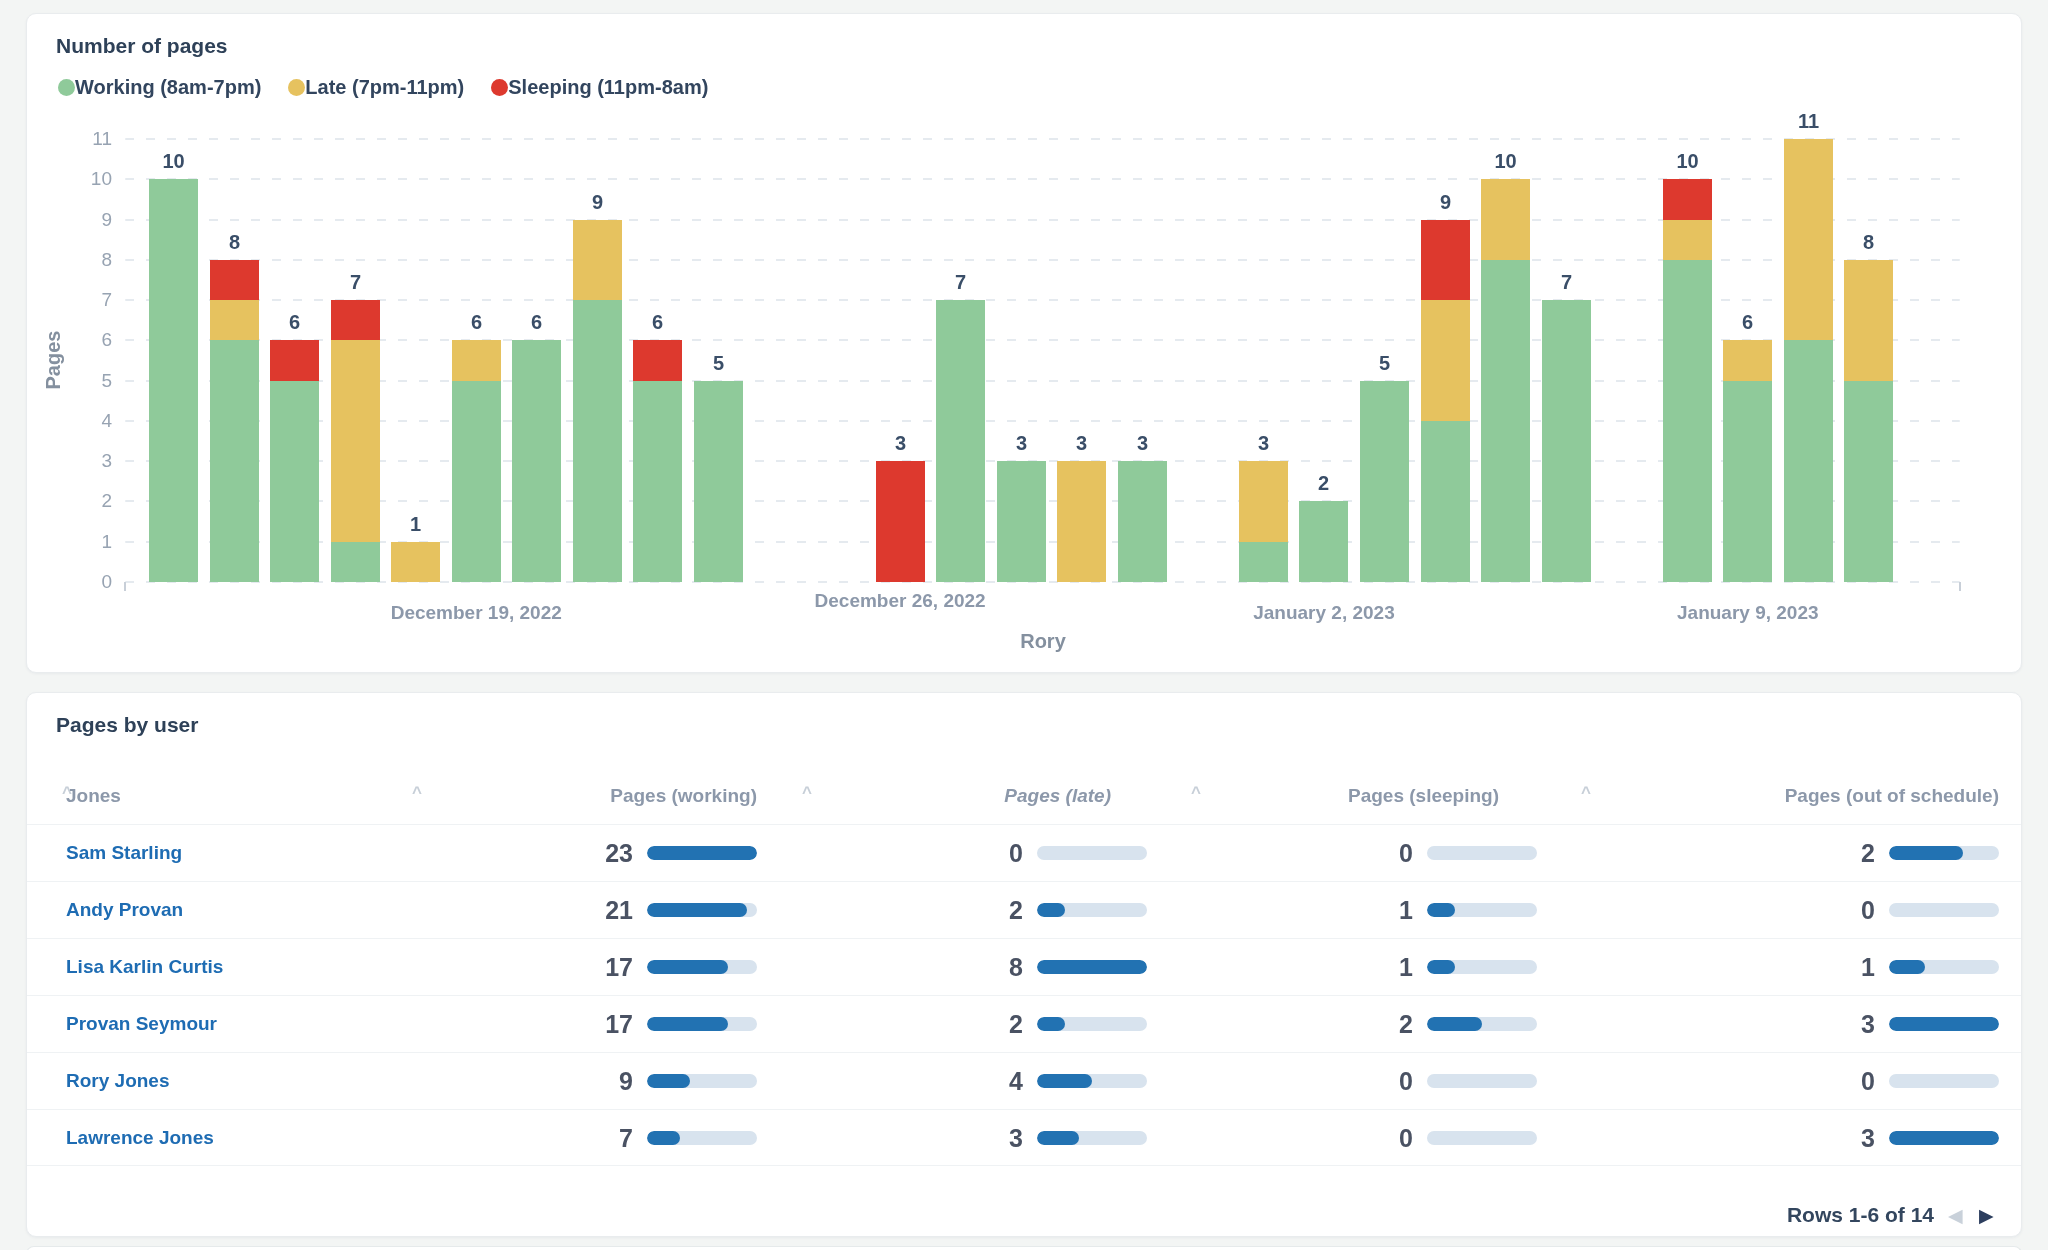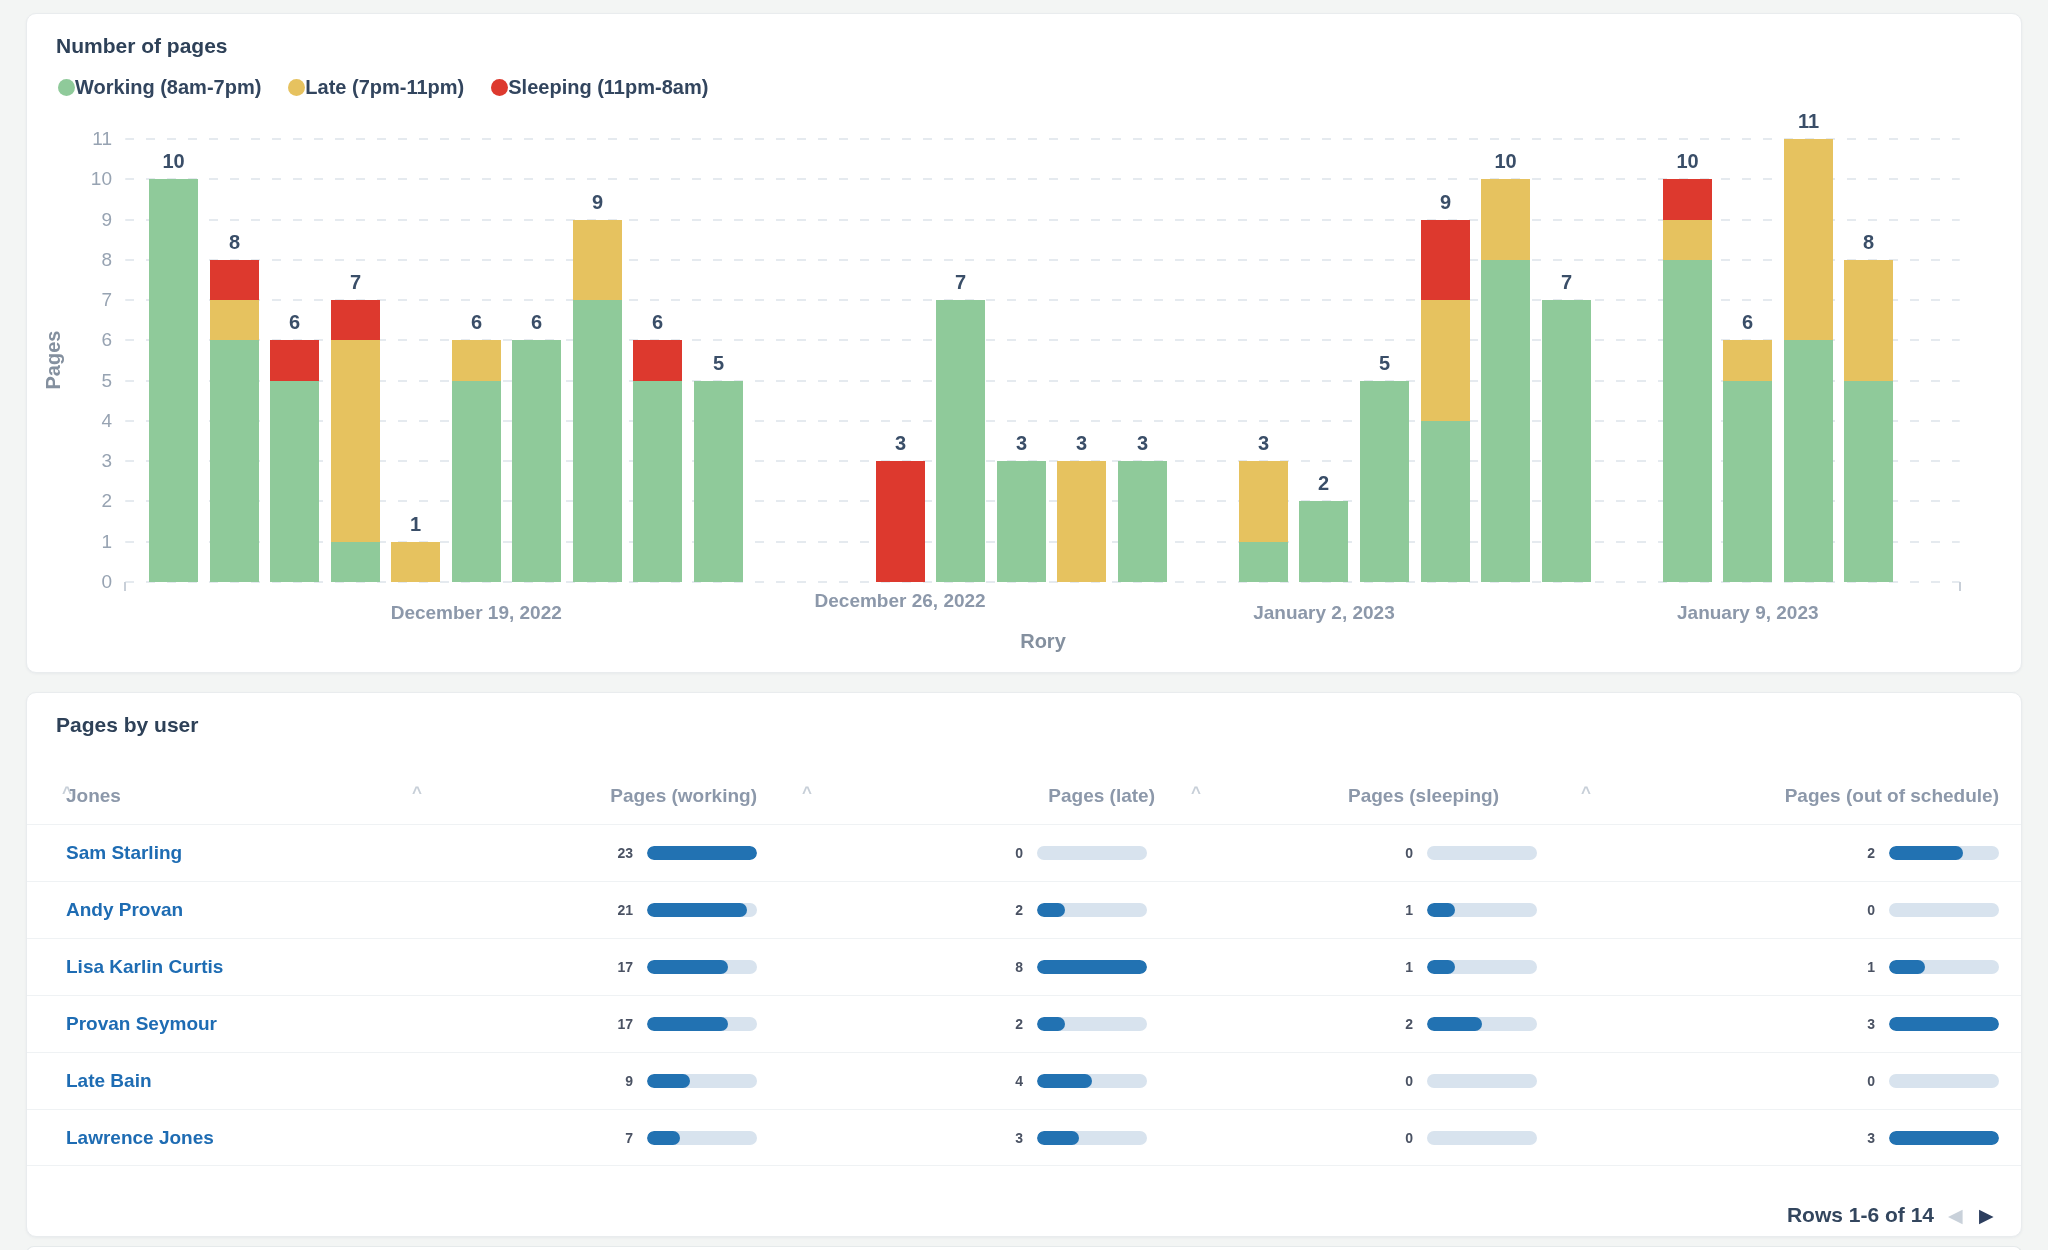--- a/index.html
+++ b/index.html
@@ -41,21 +41,21 @@
   .axis-tick { position:absolute; width:2px; height:9px; background:#C8CFD8; }
   
   .col-caret { position:absolute; font-size:17px; font-weight:700; color:#C7CFD8; }
   .col-head { position:absolute; font-size:19px; font-weight:600; color:#8C98AA; white-space:nowrap; }
   .col-head.num { text-align:right; width:300px; }
   .trow { position:absolute; left:0; width:100%; height:57px; border-top:1px solid #EFF2F4; }
   .trow:last-of-type { border-bottom:1px solid #EFF2F4; }
   .person-link { position:absolute; left:39px; top:50%; transform:translateY(-50%);
     font-size:19px; font-weight:700; color:#1E6CB3; cursor:pointer; }
   .metric-num { position:absolute; top:50%; transform:translateY(-50%); width:80px;
-    text-align:right; font-size:14px; font-weight:600; color:#4A5263; }
+    text-align:right; font-size:25px; font-weight:600; color:#4A5263; }
   .pbar { position:absolute; top:50%; transform:translateY(-50%); height:14px;
     border-radius:7px; background:#D8E3EE; overflow:hidden; }
   .pfill { height:100%; border-radius:7px; background:#2272B2; }
   .tfoot-label { position:absolute; left:1507px; top:510px; width:400px; text-align:right;
     font-size:21px; font-weight:600; color:#33465E; }
   .pg { position:absolute; top:511px; font-size:19px; cursor:pointer; line-height:24px; }
   .pg.prev { left:1921px; color:#C9D1DA; }
   .pg.next { left:1952px; color:#2C3E5E; }
   .next-card-peek { position:absolute; left:26px; top:1246px; width:1996px; height:8px;
     background:#FFFFFF; border:1px solid #E6EAEB; border-radius:9px 9px 0 0; }
@@ -185,21 +185,21 @@
 <div class="card" id="table-card">
   <div class="card-title">Pages by user</div>
   <div id="thead" style="position:absolute;inset:0;">
       <span class="col-caret" style="left: 35px; top: 90px;">^</span>
       <span class="col-caret" style="left: 385px; top: 90px;">^</span>
       <span class="col-caret" style="left: 775px; top: 90px;">^</span>
       <span class="col-caret" style="left: 1164px; top: 90px;">^</span>
       <span class="col-caret" style="left: 1554px; top: 90px;">^</span>
       <span class="col-head" style="left: 39px; top: 92px;">Jones</span>
       <span class="col-head num" style="left: 430px; top: 92px;">Pages (working)</span>
-      <span class="col-head num" style="left: 828px; top: 92px;">Pages (late)</span>
+      <span class="col-head num" style="left: 784px; top: 92px; font-style: italic;">Pages (late)</span>
       <span class="col-head num" style="left: 1172px; top: 92px;">Pages (sleeping)</span>
       <span class="col-head num" style="left: 1672px; top: 92px;">Pages (out of schedule)</span>
     </div>
   <div id="tbody" style="position:absolute;inset:0;">
       <div class="trow" style="top: 131px;">
         <span class="person-link">Sam Starling</span>
         <span class="metric-num" style="left: 526px;">23</span>
         <div class="pbar" style="left: 620px; width: 110px; background: rgb(216, 227, 238);">
           <div class="pfill" style="width: 100%; background: rgb(34, 114, 178);"></div>
         </div>
@@ -267,21 +267,21 @@
         <span class="metric-num" style="left: 1306px;">2</span>
         <div class="pbar" style="left: 1400px; width: 110px; background: rgb(216, 227, 238);">
           <div class="pfill" style="width: 50%; background: rgb(34, 114, 178);"></div>
         </div>
         <span class="metric-num" style="left: 1768px;">3</span>
         <div class="pbar" style="left: 1862px; width: 110px; background: rgb(216, 227, 238);">
           <div class="pfill" style="width: 100%; background: rgb(34, 114, 178);"></div>
         </div>
       </div>
       <div class="trow" style="top: 359px;">
-        <span class="person-link">Late Bain</span>
+        <span class="person-link">Rory Jones</span>
         <span class="metric-num" style="left: 526px;">9</span>
         <div class="pbar" style="left: 620px; width: 110px; background: rgb(216, 227, 238);">
           <div class="pfill" style="width: 39%; background: rgb(34, 114, 178);"></div>
         </div>
         <span class="metric-num" style="left: 916px;">4</span>
         <div class="pbar" style="left: 1010px; width: 110px; background: rgb(216, 227, 238);">
           <div class="pfill" style="width: 50%; background: rgb(34, 114, 178);"></div>
         </div>
         <span class="metric-num" style="left: 1306px;">0</span>
         <div class="pbar" style="left: 1400px; width: 110px; background: rgb(216, 227, 238);">

